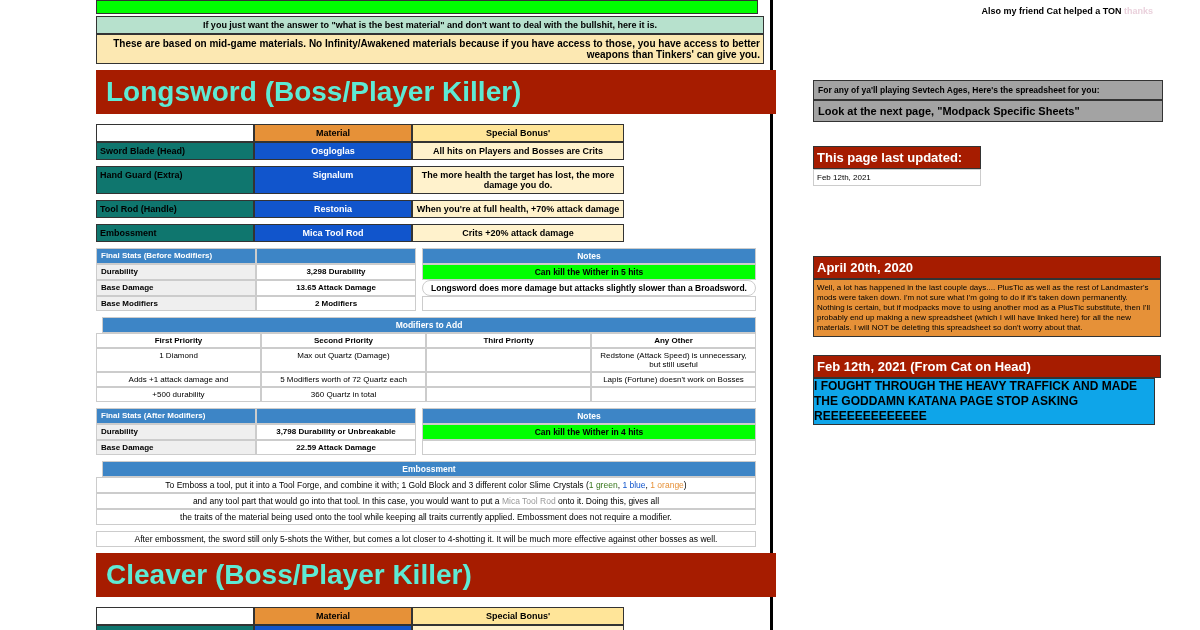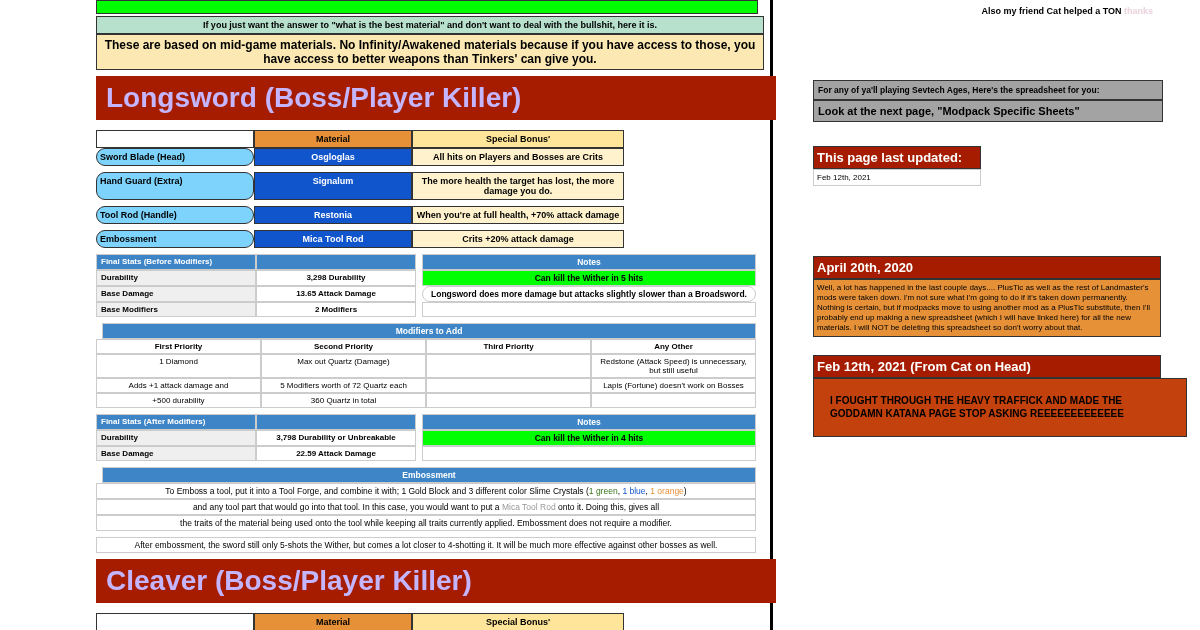--- a/index.html
+++ b/index.html
@@ -1,23 +1,23 @@
 <!DOCTYPE html>
 <html><head>
 <meta charset="utf-8">
 <style>
 body { margin:0; font-family:Arial,sans-serif; font-size:9px; background:#fff; width:1200px; height:630px; overflow:hidden; display:flex; }
 .main { width:770px; border-right:3px solid #000; }
 .side { width:427px; padding-left:40px; }
 .info1 { background:#b7e1cd; font-weight:bold; margin:2px 0 0 96px; width:660px; padding:3px; text-align:center; border:1px solid #333; }
-.info2 { background:#fce8b2; font-weight:bold; margin:0 0 6px 96px; width:660px; padding:3px; text-align:center; border:1px solid #333; font-size:12px; }
-.title { background:#a61c00; color:#c4b5fd; font-size:28px; font-weight:bold; padding:6px 10px; margin:6px 0 10px 96px; width:660px; }
+.info2 { background:#fce8b2; font-weight:bold; margin:0 0 6px 96px; width:660px; padding:3px; text-align:right; border:1px solid #333; font-size:10px; }
+.title { background:#a61c00; color:#5eead4; font-size:28px; font-weight:bold; padding:6px 10px; margin:6px 0 10px 96px; width:660px; }
 .hdr-mat { background:#e69138; font-weight:bold; }
 .hdr-bonus { background:#ffe599; font-weight:bold; }
-.part-green { background:#7dd3fc; font-weight:bold;border-radius:9px; }
+.part-green { background:#0f766e; font-weight:bold; }
 .mat-blue { background:#1155cc; color:#fff; font-weight:bold; }
 .bonus-cell { background:#fff2cc; font-weight:bold; }
 .gap { height:6px; }
 .blue-hdr { background:#3d85c6; color:#fff; font-weight:bold; }
 .stat-lbl { background:#efefef; font-weight:bold; }
 .stat-val { background:#fff; font-weight:bold; }
 .green-note { background:#00ff00; font-weight:bold; }
 .white-note { background:#fff; font-weight:bold;border-radius:8px; }
 .mod-cell { background:#fff; }
 .grid { margin-left:96px; width:660px; }
@@ -28,21 +28,21 @@
 .r2 .c2 { width:150px; border:1px solid #ccc; padding:2px 4px; font-size:8px; text-align:center; }
 .r2 .c3 { flex:1; border:1px solid #ccc; padding:2px 3px; font-size:8.5px; text-align:center;margin-left:6px; }
 .partrow { display:flex; margin-left:96px; width:528px; }
 .partrow .p1 { width:150px; border:1px solid #333; padding:3px; }
 .partrow .p2 { width:150px; border:1px solid #333; padding:3px; text-align:center; }
 .partrow .p3 { flex:1; border:1px solid #333; padding:3px; text-align:center; }
 .emboss-text { background:#fff; font-size:8.5px; text-align:center; padding:2px; border:1px solid #ccc; }
 .side-note { border:1px solid #333; background:#a3a3a3; padding:4px; font-size:9px; margin:4px 0; width:340px; }
 .side-red { background:#a61c00; color:#fff; font-weight:bold; padding:3px; font-size:13px; width:340px; border:1px solid #333; }
 .side-orange { background:#e69138; color:#000; font-weight:bold; padding:3px; font-size:8px; width:340px; border:1px solid #333; }
-.side-yellow { background:#c2410c; padding:16px; font-size:10px; width:340px; border:1px solid #333; }
+.side-yellow { background:#0ea5e9; padding:0; font-size:12px; width:340px; border:1px solid #333; }
 .side-plain { background:#fff; padding:3px; font-size:8px; width:160px; border:1px solid #ccc; }
 .grn { color:#38761d; }
 .blu { color:#1155cc; }
 .orn { color:#e69138; }
 .gry { color:#999; }
 .pnk { color:#ead1dc; }
 </style>
 </head>
 <body>
 

